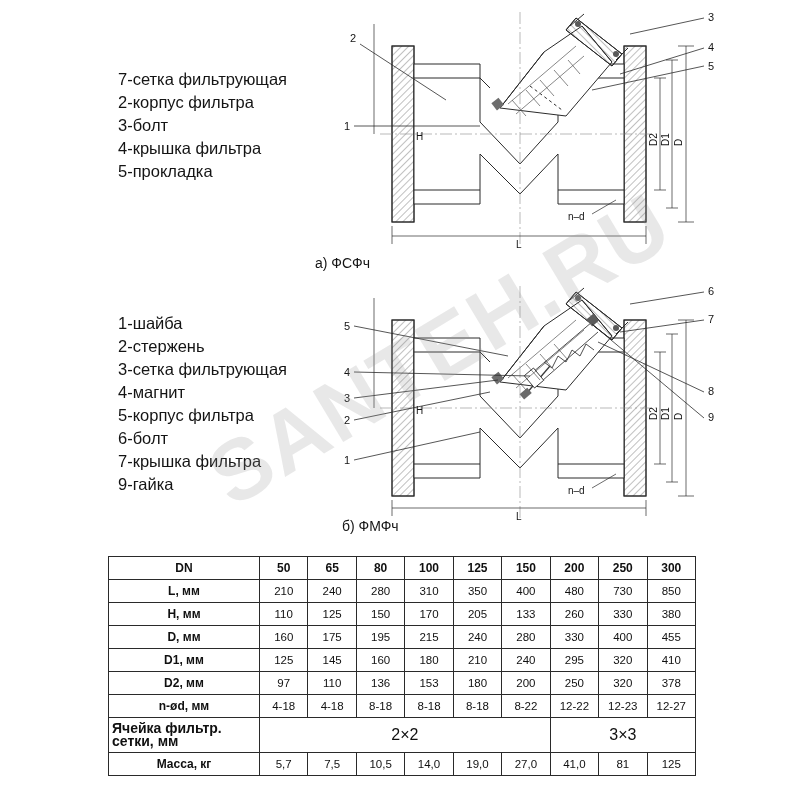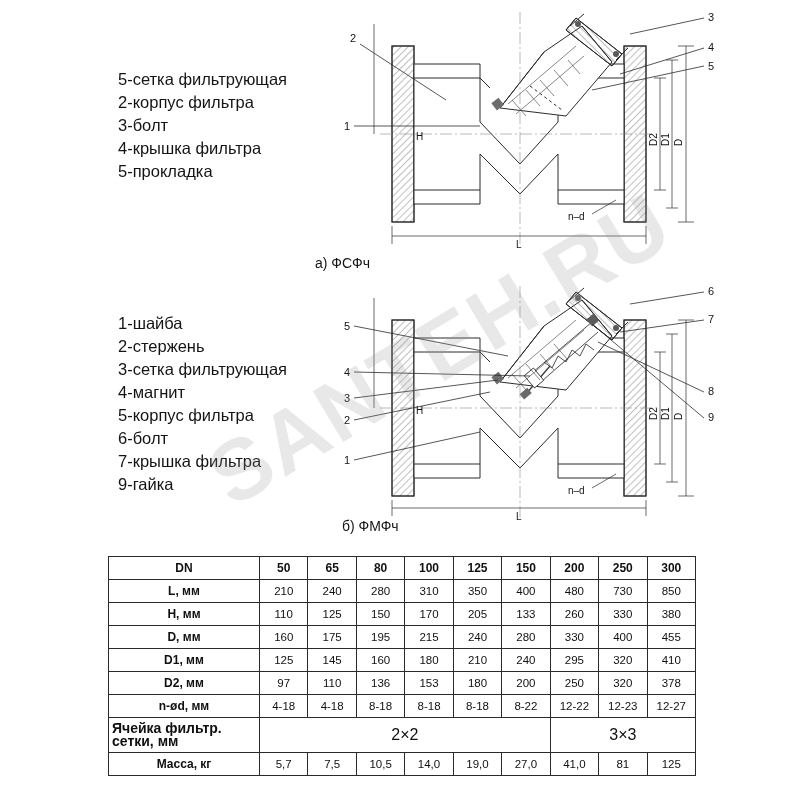--- a/index.html
+++ b/index.html
@@ -115,21 +115,21 @@
   }
 </style>
 </head>
 <body>
 
 <div class="watermark">
   <span>SANTEH.RU</span>
 </div>
 
 <div class="legend" id="legend-a">
-  <div class="ln">5-сетка фильтрующая</div>
+  <div class="ln">7-сетка фильтрующая</div>
   <div class="ln">2-корпус фильтра</div>
   <div class="ln">3-болт</div>
   <div class="ln">4-крышка фильтра</div>
   <div class="ln">5-прокладка</div>
 </div>
 
 <div class="legend" id="legend-b">
   <div class="ln">1-шайба</div>
   <div class="ln">2-стержень</div>
   <div class="ln">3-сетка фильтрующая</div>

